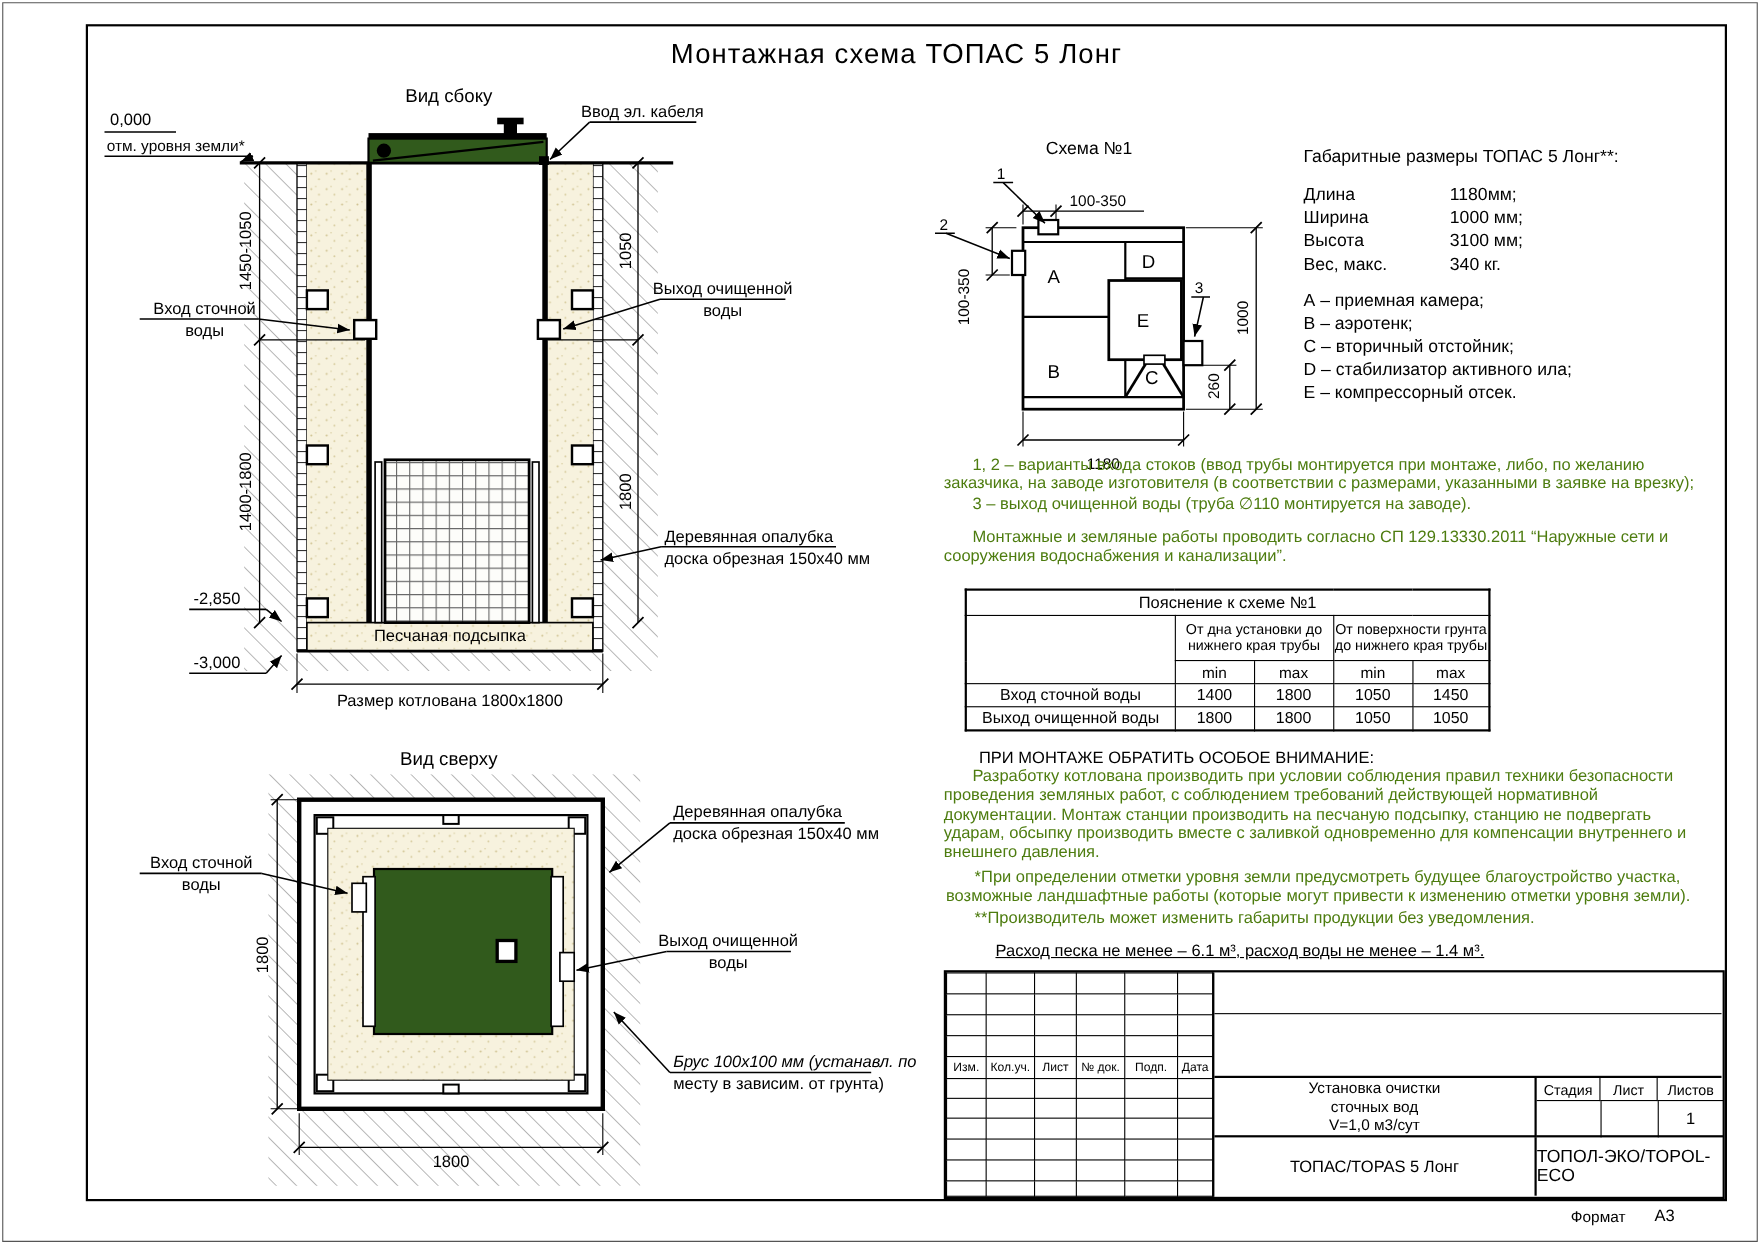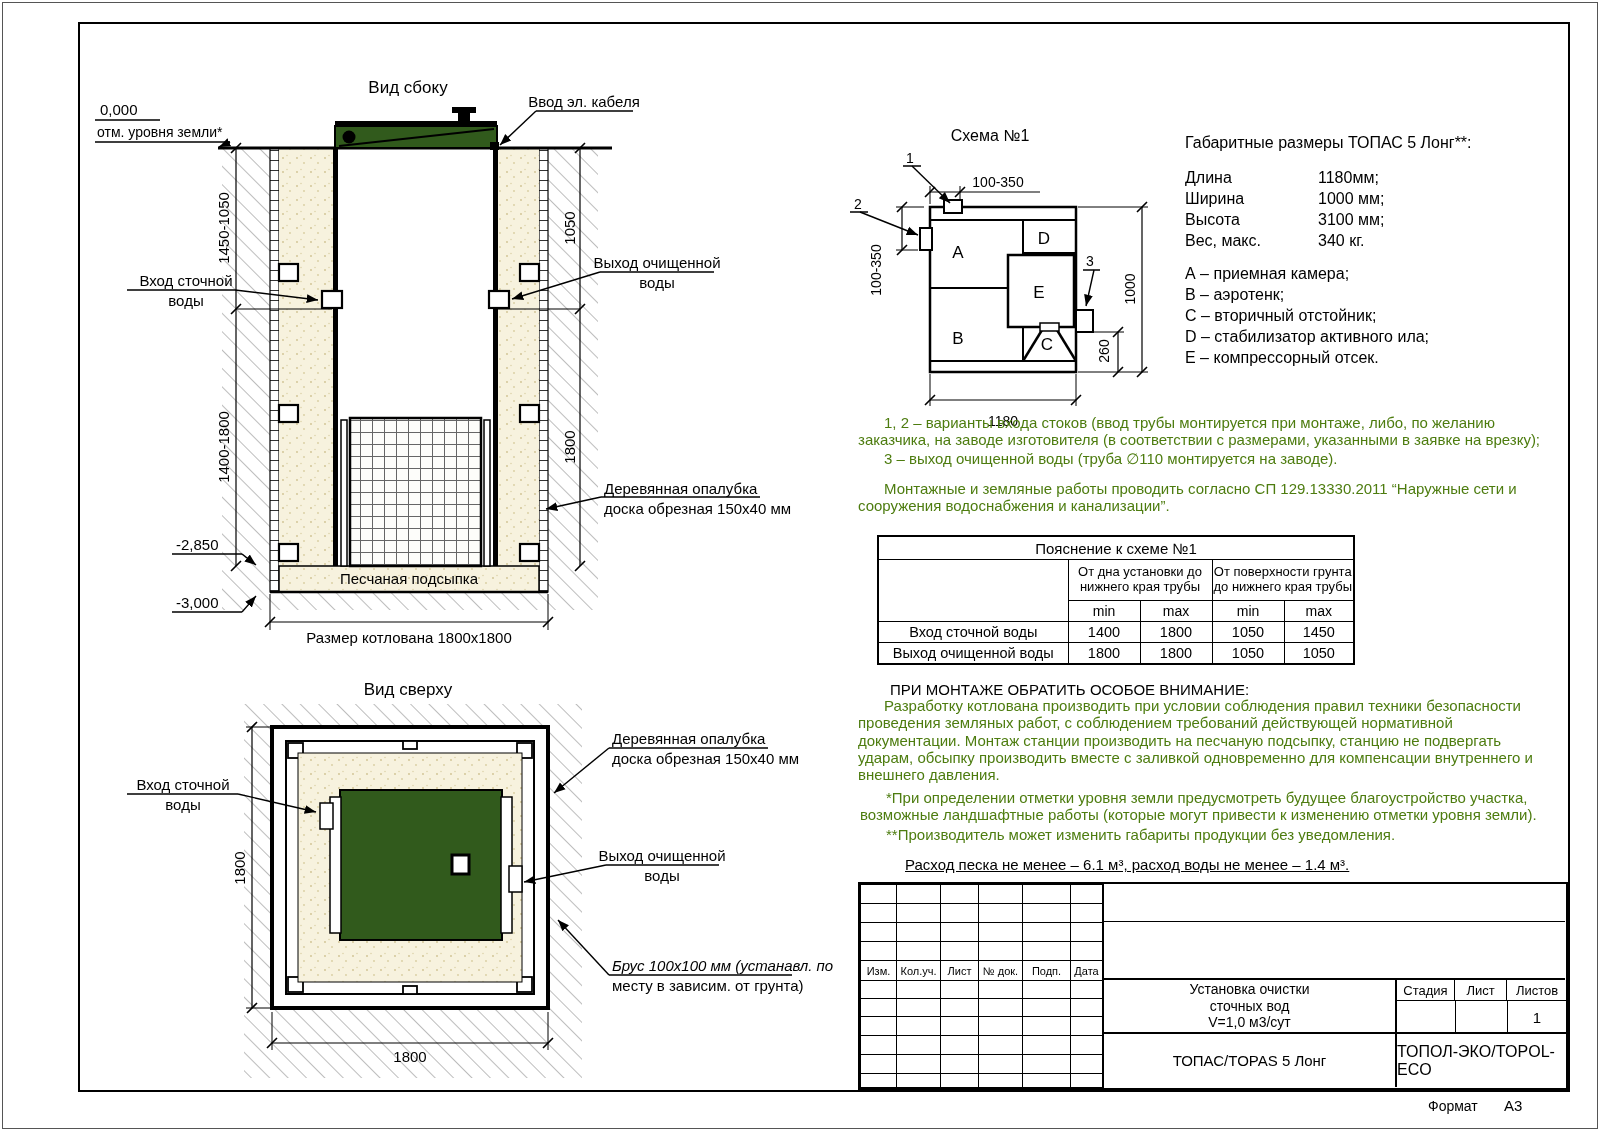--- a/index.html
+++ b/index.html
@@ -176,20 +176,21 @@
         <line x1="1094" y1="270" x2="1086" y2="306"></line>
       </g>
       <text class="svgt" x="958" y="252" text-anchor="middle" dominant-baseline="central">A</text>
       <text class="svgt" x="958" y="338" text-anchor="middle" dominant-baseline="central">B</text>
       <text class="svgt" x="1047" y="344" text-anchor="middle" dominant-baseline="central">C</text>
       <text class="svgt" x="1044" y="238" text-anchor="middle" dominant-baseline="central">D</text>
       <text class="svgt" x="1039" y="292" text-anchor="middle" dominant-baseline="central">E</text>
     </g>
   </svg>
 
+  <div class="lbl ctr f25" style="left:815px;top:34px;">Монтажная схема ТОПАС 5 Лонг</div>
 
   <div class="lbl ctr f17" style="left:408px;top:78px;">Вид сбоку</div>
   <div class="lbl" style="left:100px;top:101px;">0,000</div>
   <div class="lbl f14" style="left:97px;top:124px;">отм. уровня земли*</div>
   <div class="lbl ctr" style="left:584px;top:93px;">Ввод эл. кабеля</div>
   <div class="lbl rot" style="left:224px;top:228px;">1450-1050</div>
   <div class="lbl rot" style="left:224px;top:447px;">1400-1800</div>
   <div class="lbl rot" style="left:570px;top:228px;">1050</div>
   <div class="lbl rot" style="left:570px;top:447px;">1800</div>
   <div class="lbl ctr" style="left:186px;top:272px;">Вход сточной</div>

